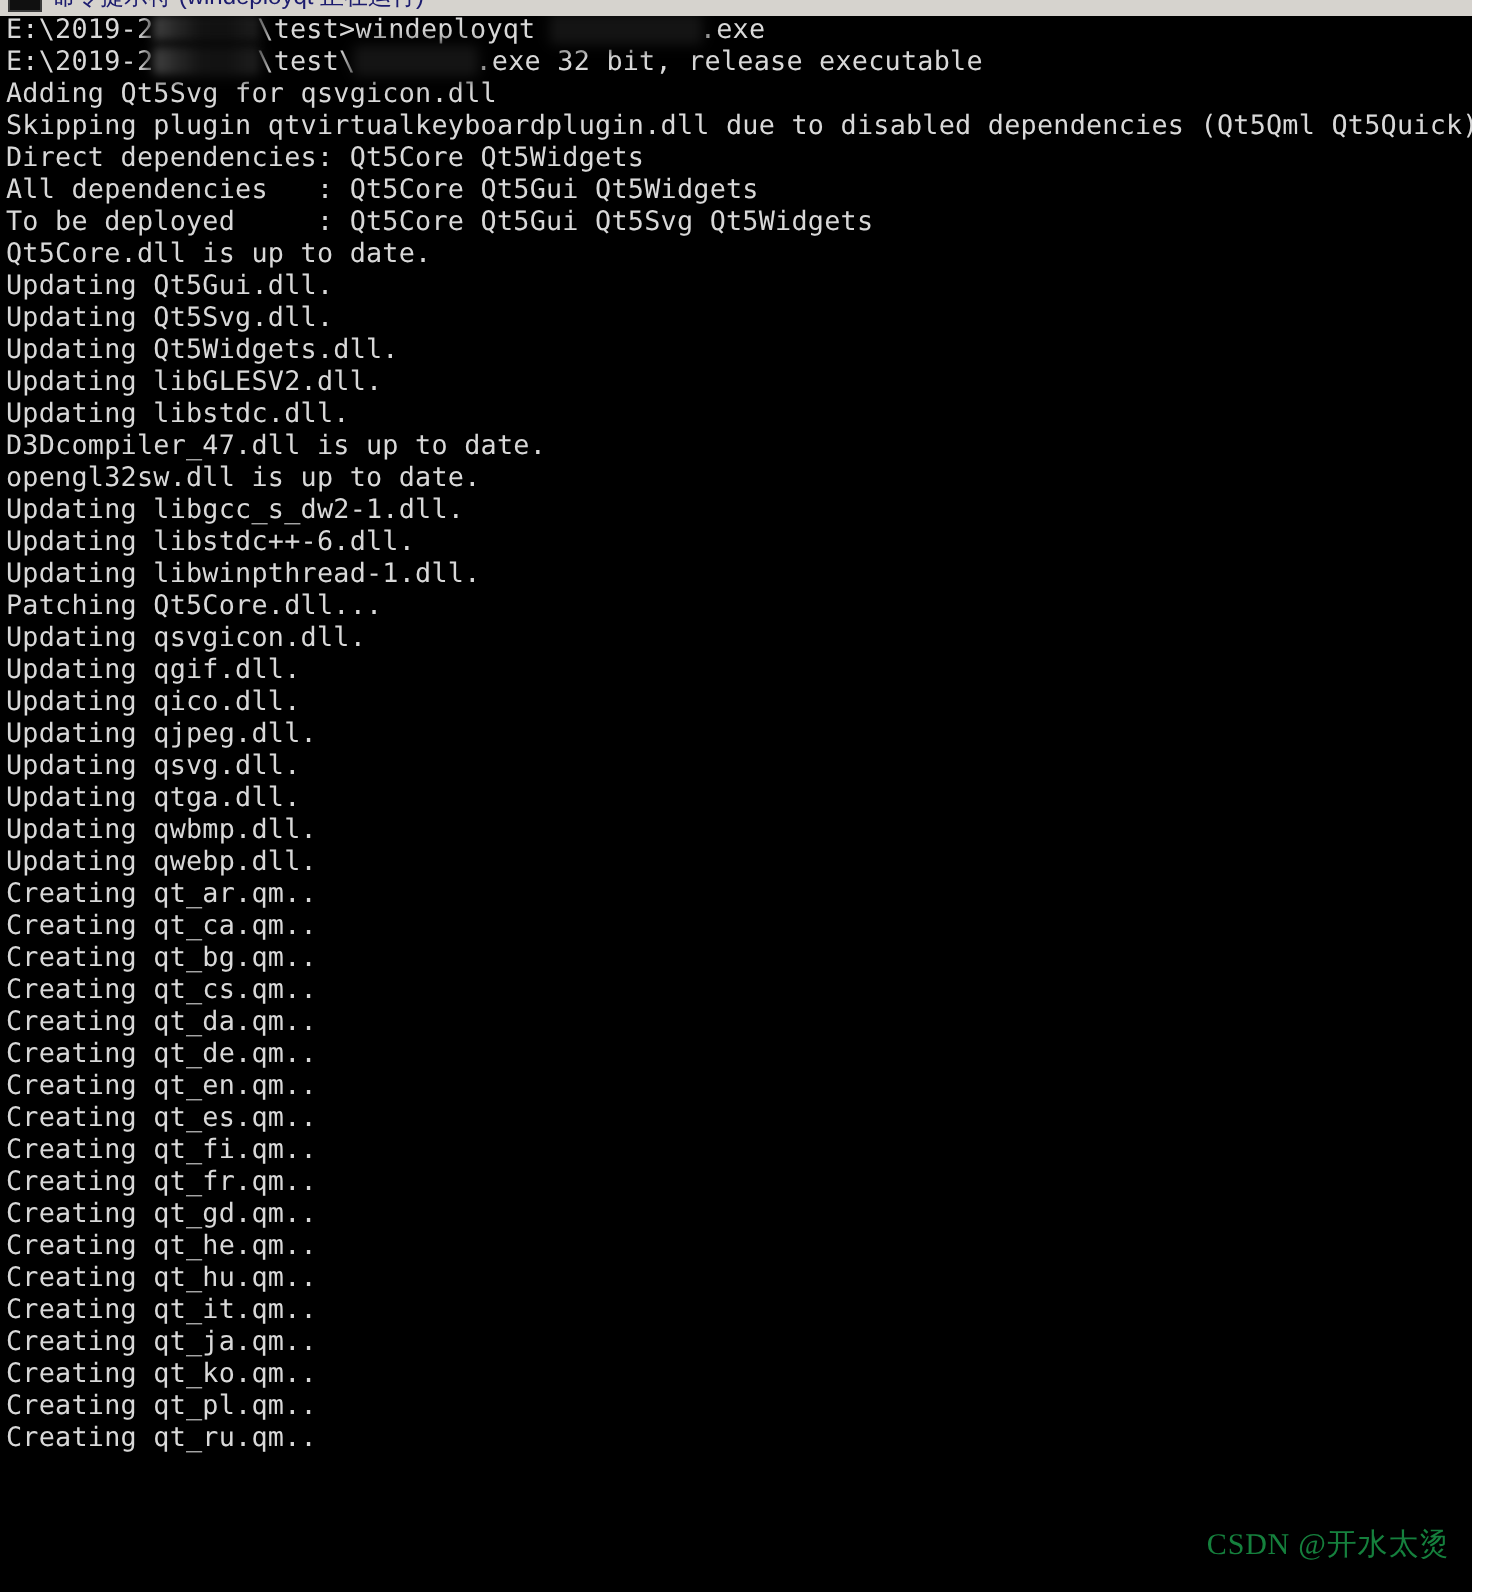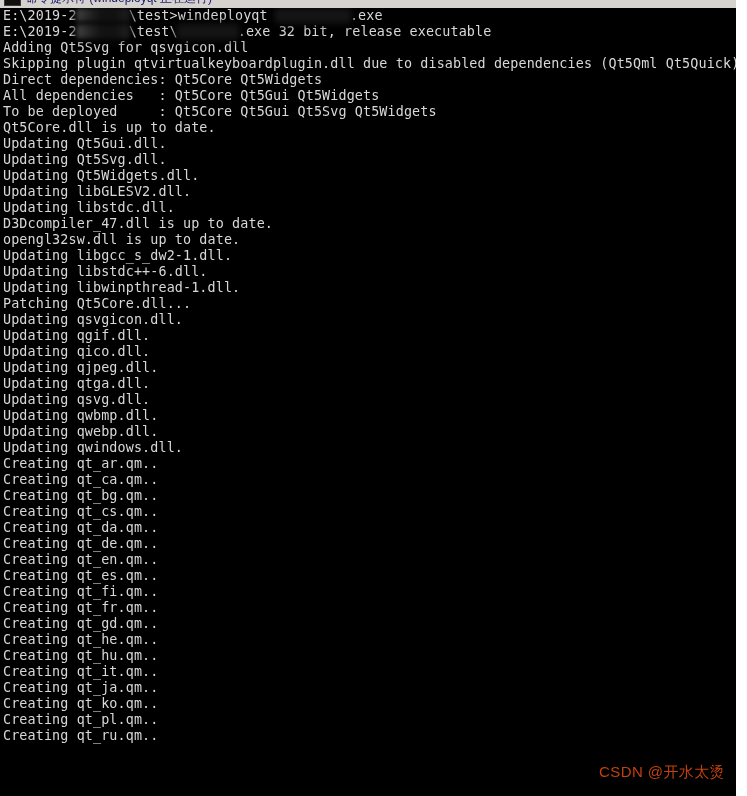--- a/index.html
+++ b/index.html
@@ -114,23 +114,23 @@
   .redact.block {
     background: #141414;
     filter: blur(2.4px);
   }
 
   
   #watermark {
     position: absolute;
     right: 11px;
     bottom: 14px;
-    font-family: Liberation Sans, sans-serif;
+    font-family: Liberation Serif, serif;
     font-size: 15px;
-    color: #c2410c;
+    color: #15803d;
     white-space: nowrap;
     letter-spacing: 0.4px;
   }
 
   #right-gutter {
     position: absolute;
     left: 736px;
     top: 0;
     width: 11px;
     height: 796px;
@@ -172,25 +172,24 @@
           <div class="line">D3Dcompiler_47.dll is up to date.</div>
           <div class="line">opengl32sw.dll is up to date.</div>
           <div class="line">Updating libgcc_s_dw2-1.dll.</div>
           <div class="line">Updating libstdc++-6.dll.</div>
           <div class="line">Updating libwinpthread-1.dll.</div>
           <div class="line">Patching Qt5Core.dll...</div>
           <div class="line">Updating qsvgicon.dll.</div>
           <div class="line">Updating qgif.dll.</div>
           <div class="line">Updating qico.dll.</div>
           <div class="line">Updating qjpeg.dll.</div>
+          <div class="line">Updating qsvg.dll.</div>
           <div class="line">Updating qtga.dll.</div>
-          <div class="line">Updating qsvg.dll.</div>
           <div class="line">Updating qwbmp.dll.</div>
           <div class="line">Updating qwebp.dll.</div>
-          <div class="line">Updating qwindows.dll.</div>
           <div class="line">Creating qt_ar.qm..</div>
           <div class="line">Creating qt_ca.qm..</div>
           <div class="line">Creating qt_bg.qm..</div>
           <div class="line">Creating qt_cs.qm..</div>
           <div class="line">Creating qt_da.qm..</div>
           <div class="line">Creating qt_de.qm..</div>
           <div class="line">Creating qt_en.qm..</div>
           <div class="line">Creating qt_es.qm..</div>
           <div class="line">Creating qt_fi.qm..</div>
           <div class="line">Creating qt_fr.qm..</div>

